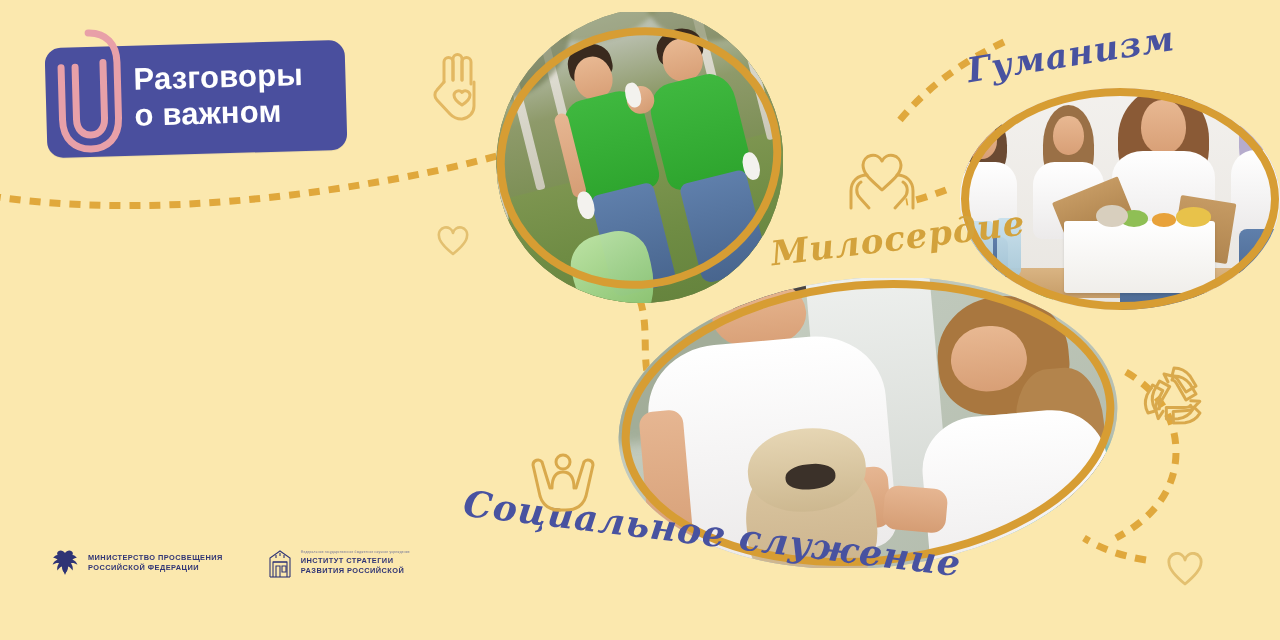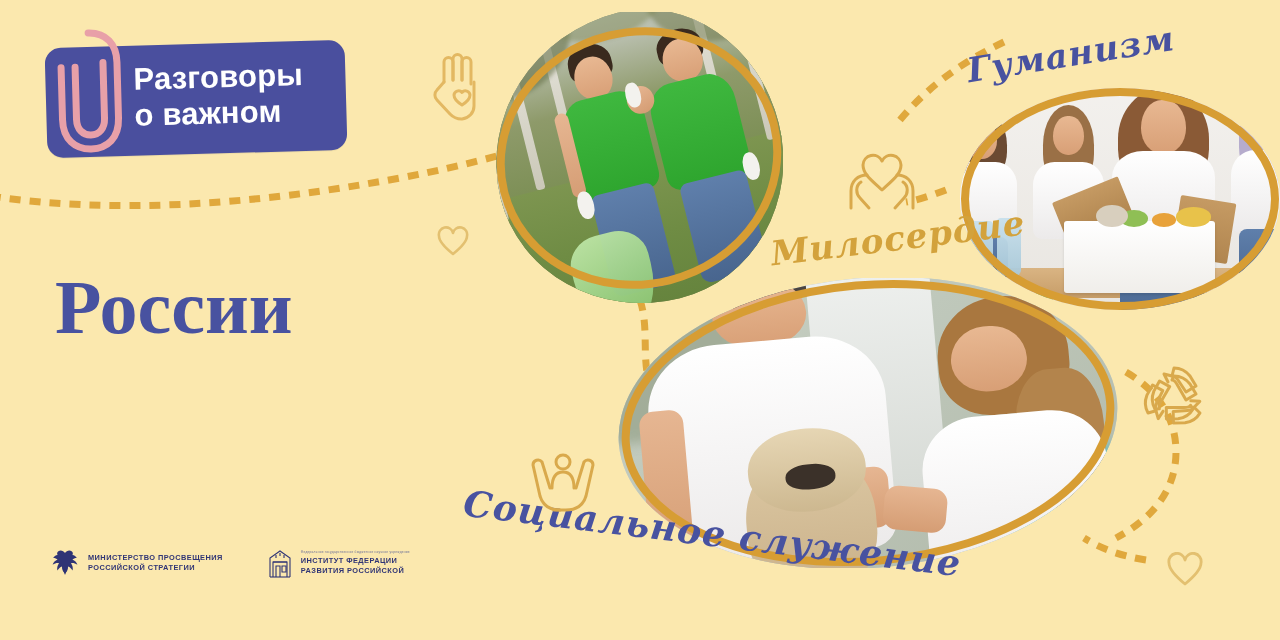--- a/index.html
+++ b/index.html
@@ -198,21 +198,20 @@
                C30 126 18 116 18 96 L18 44" fill="none" stroke="#e8a0a8" stroke-width="7" stroke-linecap="round"></path>
       <path d="M32 44 L32 96 C32 106 38 112 46 112 C54 112 60 106 60 96 L60 40" fill="none" stroke="#e8a0a8" stroke-width="7" stroke-linecap="round"></path>
     </svg>
     <div class="badge-text">
       <div>Разговоры</div>
       <div>о важном</div>
     </div>
   </div>
 
   <div class="title">
-    <span>России</span>
   </div>
 
   <div class="photo" id="photo1">
     <div class="inner">
       <div class="scene">
         <div class="s1-sky"></div>
         <div class="s1-grass"></div>
         <div class="s1-trunk" style="left:8%"></div>
         <div class="s1-trunk" style="left:20%;height:50%"></div>
         <div class="s1-trunk" style="left:31%;height:44%"></div>
@@ -417,38 +416,38 @@
                    c2 -1.8 3 -4.2 2.8 -6.8 c1.8 0.6 3.4 2 4.6 4.2
                    c0.6 -2.6 0 -5.2 -1.6 -7.4 c1.8 -0.4 4 0 6.4 1.6
                    c-0.8 -2.4 -2.6 -4.2 -5 -5.2 c1 -1 2.4 -1.6 4.4 -1.6
                    c-0.8 -1.6 -2.4 -2.8 -4.4 -3 c0.8 -1.2 0.6 -2.8 -0.8 -3.8
                    C19.4 0.6 16.6 1.6 15 4z"></path>
           <path d="M15 19 l1.8 2.6 L15 26 l-1.8 -4.4z"></path>
         </g>
       </svg>
       <div class="lines">
         <div class="l1">МИНИСТЕРСТВО ПРОСВЕЩЕНИЯ</div>
-        <div class="l2">РОССИЙСКОЙ СТРАТЕГИИ</div>
+        <div class="l2">РОССИЙСКОЙ ФЕДЕРАЦИИ</div>
       </div>
     </div>
 
     <div class="logo">
       <svg class="mark" width="26" height="30" viewBox="0 0 26 30">
         <g fill="none" stroke="#2f3475" stroke-width="1.1">
           <path d="M3 29 L3 10 L13 3 L23 10 L23 29"></path>
           <path d="M6 29 L6 14 L20 14 L20 29"></path>
           <path d="M9 29 L9 18 L13 18 L13 29"></path>
           <path d="M15 18 L19 18 L19 24 L15 24 Z"></path>
           <path d="M6 14 L20 14"></path>
           <path d="M3 29 L23 29"></path>
           <path d="M9 10 L9 7 M13 8 L13 5 M17 10 L17 7"></path>
         </g>
       </svg>
       <div class="lines">
         <div class="tiny">Федеральное государственное бюджетное научное учреждение</div>
-        <div class="l1">ИНСТИТУТ ФЕДЕРАЦИИ</div>
+        <div class="l1">ИНСТИТУТ СТРАТЕГИИ</div>
         <div class="l2">РАЗВИТИЯ РОССИЙСКОЙ</div>
       </div>
     </div>
 
   </div>
 
 </div>
 
 </body></html>

